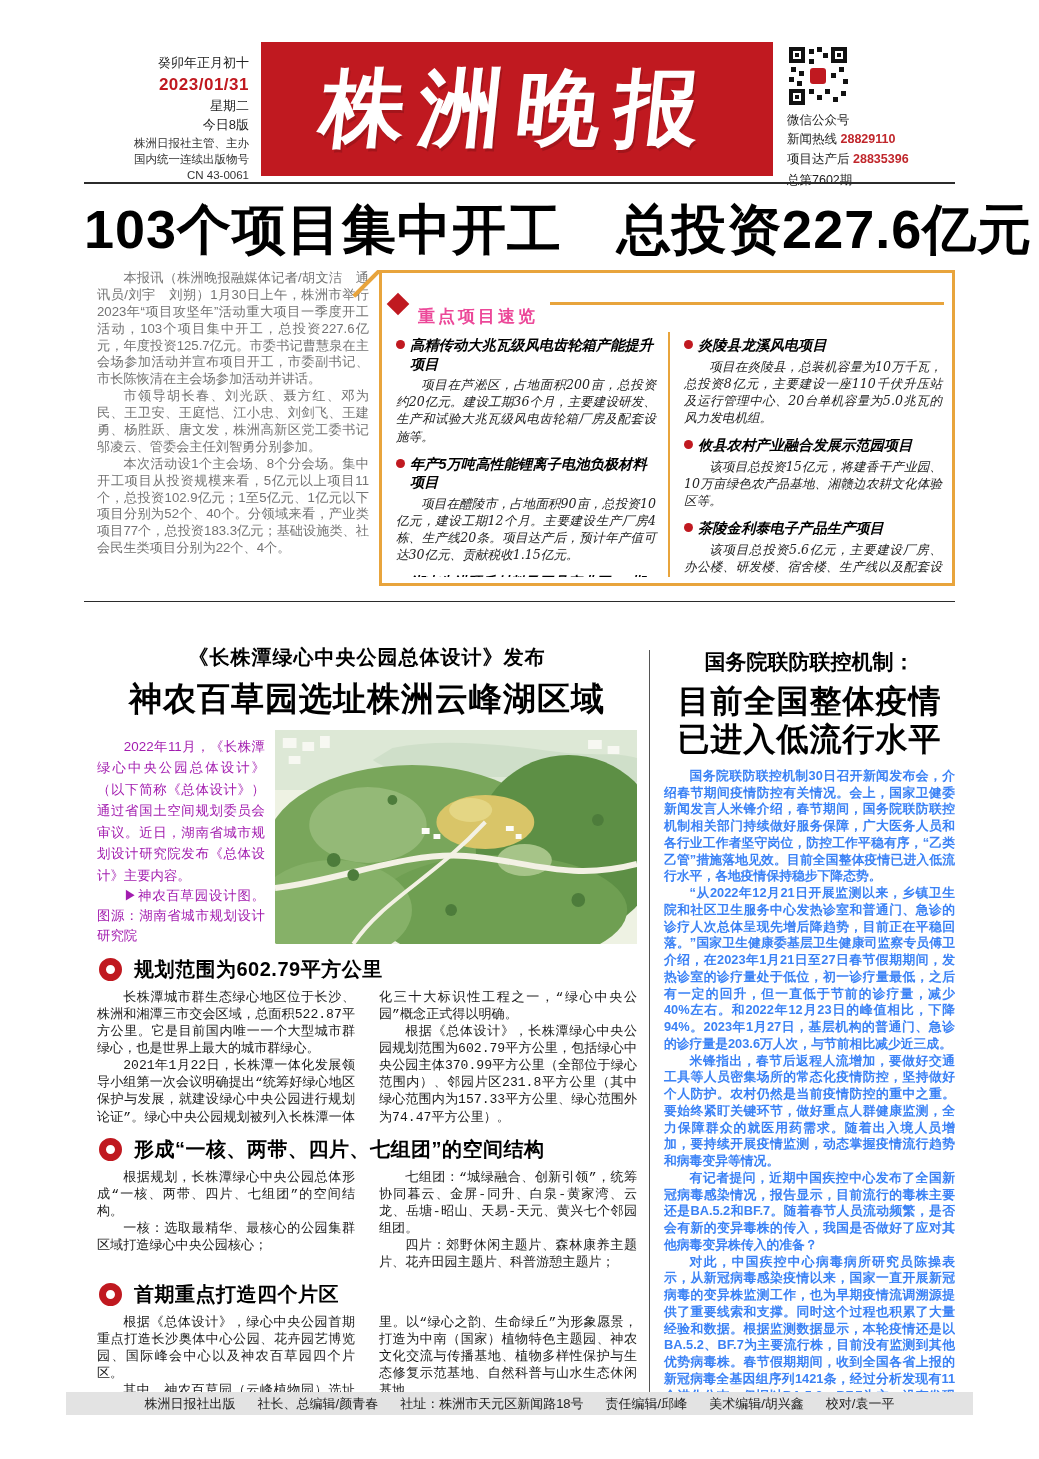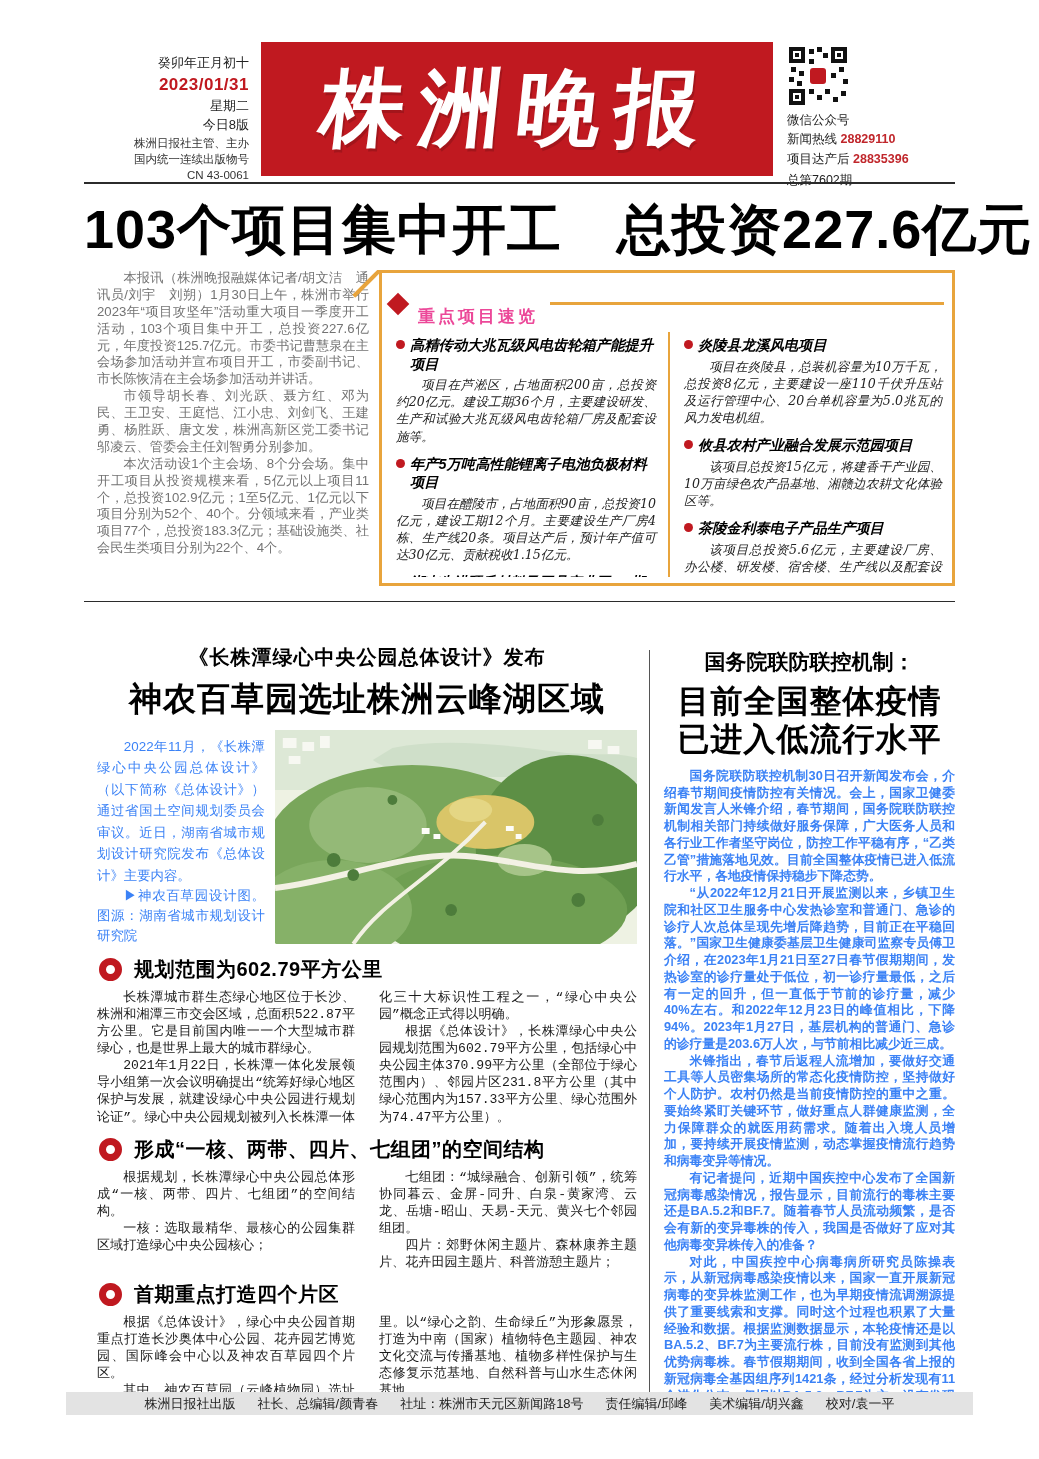--- a/index.html
+++ b/index.html
@@ -50,21 +50,21 @@
 
   
   .bottom-row{position:absolute;top:644px;left:97px;width:858px;height:770px;display:flex;overflow:hidden;}
   .park{width:540px;flex:0 0 540px;}
   .vdivider{width:1px;background:#555;margin:6px 14px 8px 12px;}
   .covid{flex:1;min-width:0;}
 
   .kicker{text-align:center;font-size:20px;font-weight:600;letter-spacing:1px;color:#000;}
   .park-headline{margin:6px 0 8px;text-align:center;font-size:33px;font-weight:bold;letter-spacing:1px;color:#000;}
   .park-media-row{display:flex;margin:4px 0 6px;}
-  .park-intro{width:168px;flex:0 0 168px;font-size:13.4px;line-height:1.6;text-align:justify;padding-top:6px;color:#3b82f6;}
+  .park-intro{width:168px;flex:0 0 168px;font-size:13.4px;line-height:1.6;text-align:justify;padding-top:6px;color:#a21caf;}
   .park-intro p{margin:0;text-indent:2em;}
   .caption{margin-top:22px;font-size:13.4px;line-height:1.5;text-indent:1.5em;}
   .park-image{flex:1;margin-left:10px;}
   .park-image svg{width:100%;height:214px;display:block;}
 
   .psection{margin-top:4px;}
   .sec-head{display:flex;align-items:center;margin:10px 0 6px;}
   .ring-icon{width:9px;height:9px;border:7px solid #c01920;border-radius:50%;margin:0 12px 0 2px;flex:0 0 9px;}
   .sec-title{margin:0;font-size:20px;font-weight:bold;letter-spacing:.5px;color:#000;}
   .sec-body{column-count:2;column-gap:24px;font-size:13.1px;line-height:1.3;text-align:justify;color:#1a1a1a;font-family:Liberation Mono, monospace;}

